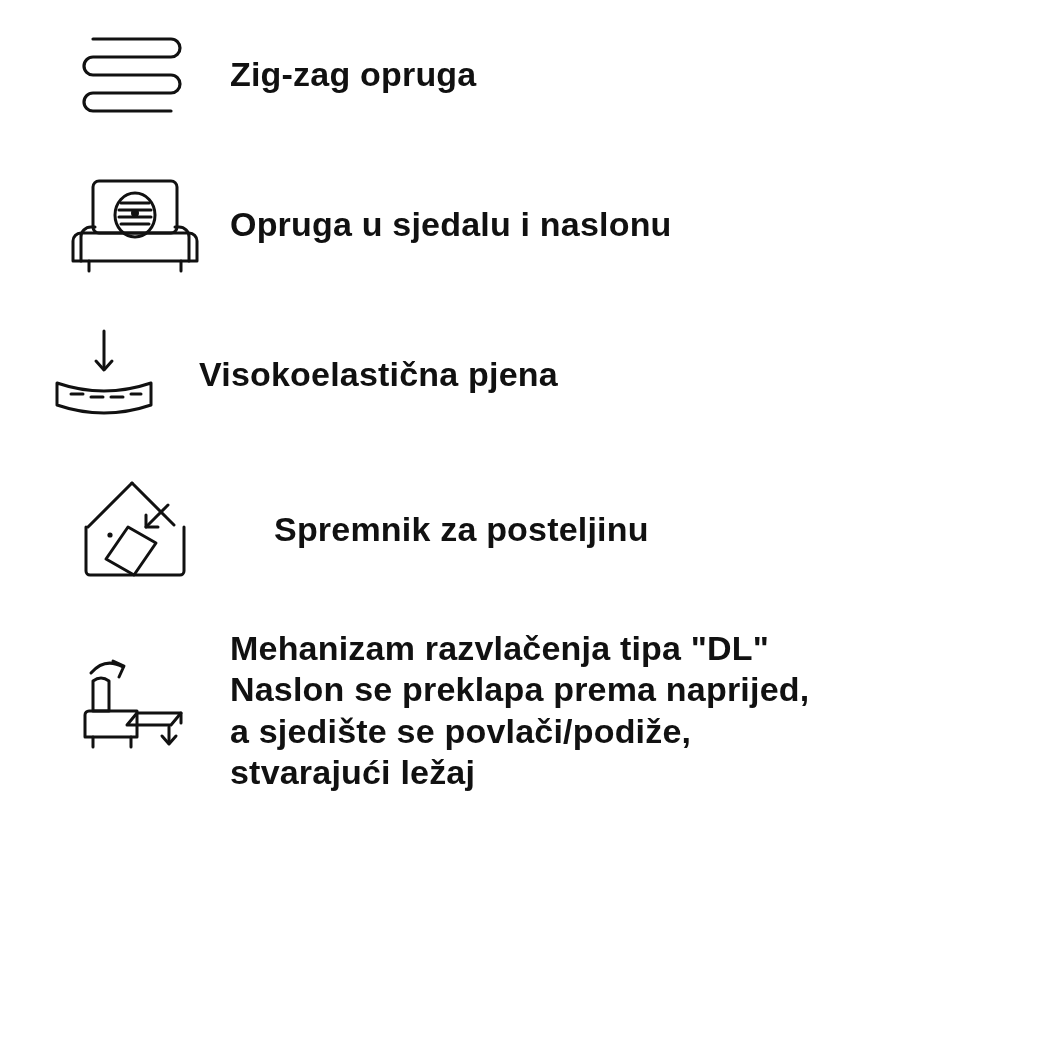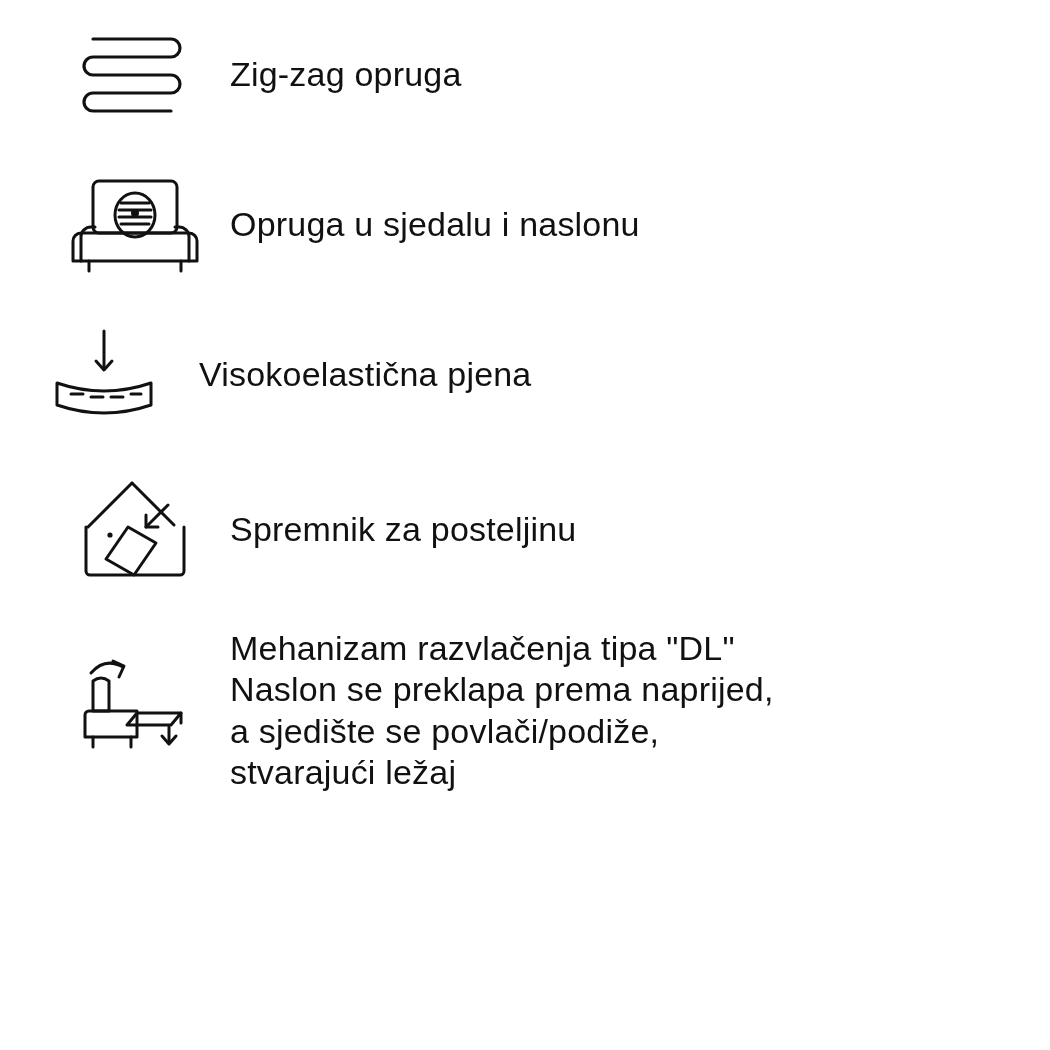--- a/index.html
+++ b/index.html
@@ -39,29 +39,29 @@
     display: block;
     overflow: visible;
   }
   .label-cell {
     flex: 1;
     font-size: 34px;
     line-height: 1.22;
     letter-spacing: 0.2px;
     color: #111111;
     white-space: pre-line;
-    font-weight: 400;
+    font-weight: 700;
   }
 
   
   .row-0 { height: 150px; }
   .row-1 { height: 145px; }
   .row-2 { height: 150px; }
   .row-3 { height: 150px; padding-left: 9px; }
-  .row-4 { height: 160px; }
+  .row-4 { height: 160px; gap: 44px; }
   .row-5 { height: 215px; align-items: flex-start; padding-top: 10px; }
   .row-5 .icon-cell { align-items: center; height: 160px; }
   .row-5 .label-cell { padding-top: 8px; }
 </style>
 </head>
 <body>
 
 <div class="feature-list">
 
   <div class="feature-row row-0">

